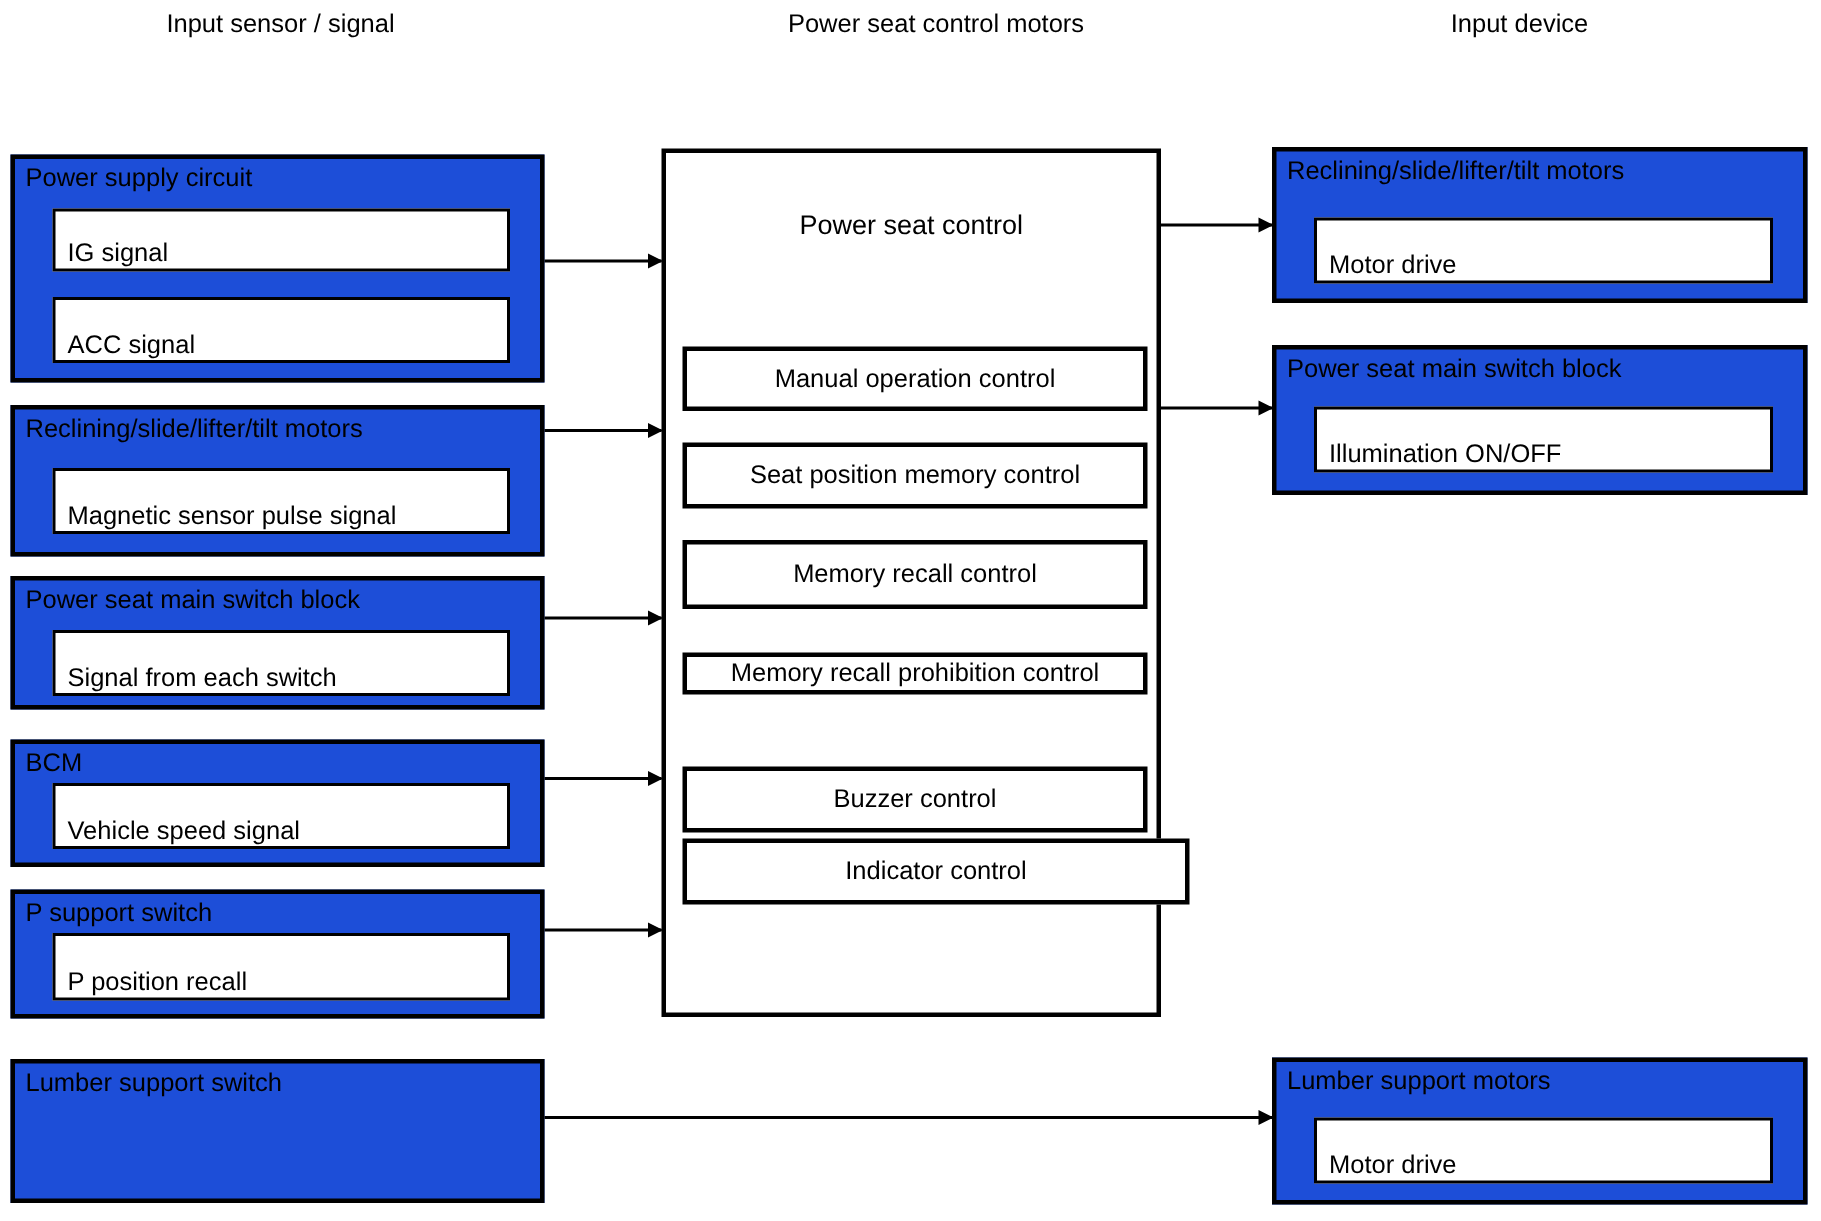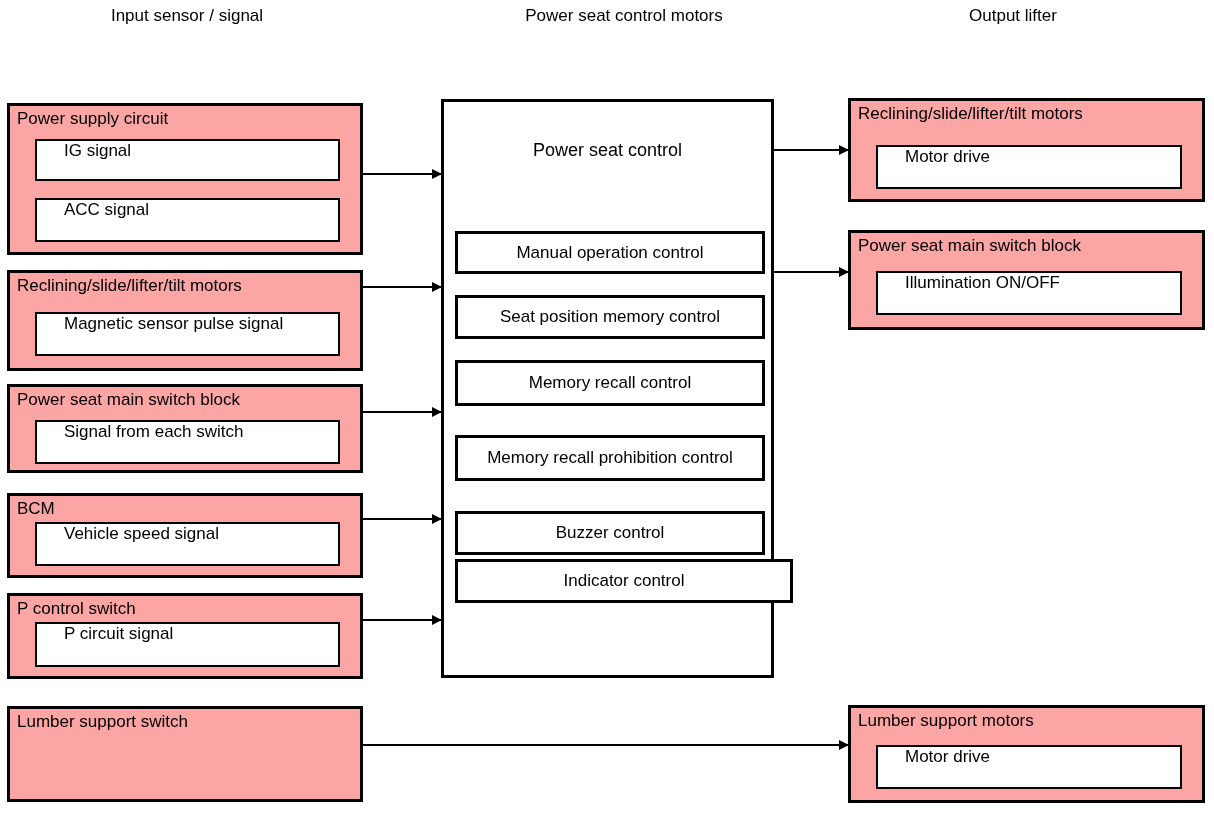--- a/index.html
+++ b/index.html
@@ -20,37 +20,37 @@
     top: 6px;
     width: 300px;
     text-align: center;
     font-size: 17px;
     line-height: 20px;
     white-space: nowrap;
   }
   .outer-box {
     position: absolute;
     border: 3px solid #000000;
-    background: #fca5a5;
+    background: #1d4ed8;
   }
   .box-title {
     position: absolute;
     top: 2px;
     left: 7px;
     font-size: 17px;
     line-height: 22px;
     white-space: nowrap;
   }
   .inner-box {
     position: absolute;
     border: 2px solid #000000;
     background: #ffffff;
     display: flex;
-    align-items: flex-start;
-    padding-left: 27px;
+    align-items: flex-end;
+    padding-left: 8px;
     font-size: 17px;
     white-space: nowrap;
   }
   .module-box {
     position: absolute;
     border: 3px solid #000000;
     background: #ffffff;
   }
   .module-title {
     position: absolute;
@@ -90,21 +90,21 @@
     border-bottom: 5px solid transparent;
   }
 </style>
 </head>
 <body>
 
 <div class="canvas">
 
   <div class="col-header" style="left:37px;">Input sensor / signal</div>
   <div class="col-header" style="left:474px;">Power seat control motors</div>
-  <div class="col-header" style="left:863px;">Output lifter</div>
+  <div class="col-header" style="left:863px;">Input device</div>
 
   <div class="outer-box" style="left:7px; top:103px; width:356px; height:152px;">
     <div class="box-title">Power supply circuit</div>
     <div class="inner-box" style="left:25px; top:33px; width:305px; height:42px;">
       <span>IG signal</span>
     </div>
     <div class="inner-box" style="left:25px; top:92px; width:305px; height:44px;">
       <span>ACC signal</span>
     </div>
   </div>
@@ -124,42 +124,42 @@
   </div>
 
   <div class="outer-box" style="left:7px; top:493px; width:356px; height:85px;">
     <div class="box-title">BCM</div>
     <div class="inner-box" style="left:25px; top:26px; width:305px; height:44px;">
       <span>Vehicle speed signal</span>
     </div>
   </div>
 
   <div class="outer-box" style="left:7px; top:593px; width:356px; height:86px;">
-    <div class="box-title">P control switch</div>
+    <div class="box-title">P support switch</div>
     <div class="inner-box" style="left:25px; top:26px; width:305px; height:45px;">
-      <span>P circuit signal</span>
+      <span>P position recall</span>
     </div>
   </div>
 
   <div class="outer-box" style="left:7px; top:706px; width:356px; height:96px;">
     <div class="box-title">Lumber support switch</div>
   </div>
 
   <div class="module-box" style="left:441px; top:99px; width:333px; height:579px;">
     <div class="module-title">Power seat control</div>
     <div class="fn-box" style="left:11px; top:129px; width:310px; height:43px;">
       <span>Manual operation control</span>
     </div>
     <div class="fn-box" style="left:11px; top:193px; width:310px; height:44px;">
       <span>Seat position memory control</span>
     </div>
     <div class="fn-box" style="left:11px; top:258px; width:310px; height:46px;">
       <span>Memory recall control</span>
     </div>
-    <div class="fn-box" style="left:11px; top:333px; width:310px; height:46px;">
+    <div class="fn-box" style="left:11px; top:333px; width:310px; height:28px;">
       <span>Memory recall prohibition control</span>
     </div>
     <div class="fn-box" style="left:11px; top:409px; width:310px; height:44px;">
       <span>Buzzer control</span>
     </div>
     <div class="fn-box" style="left:11px; top:457px; width:338px; height:44px;">
       <span>Indicator control</span>
     </div>
   </div>
 

